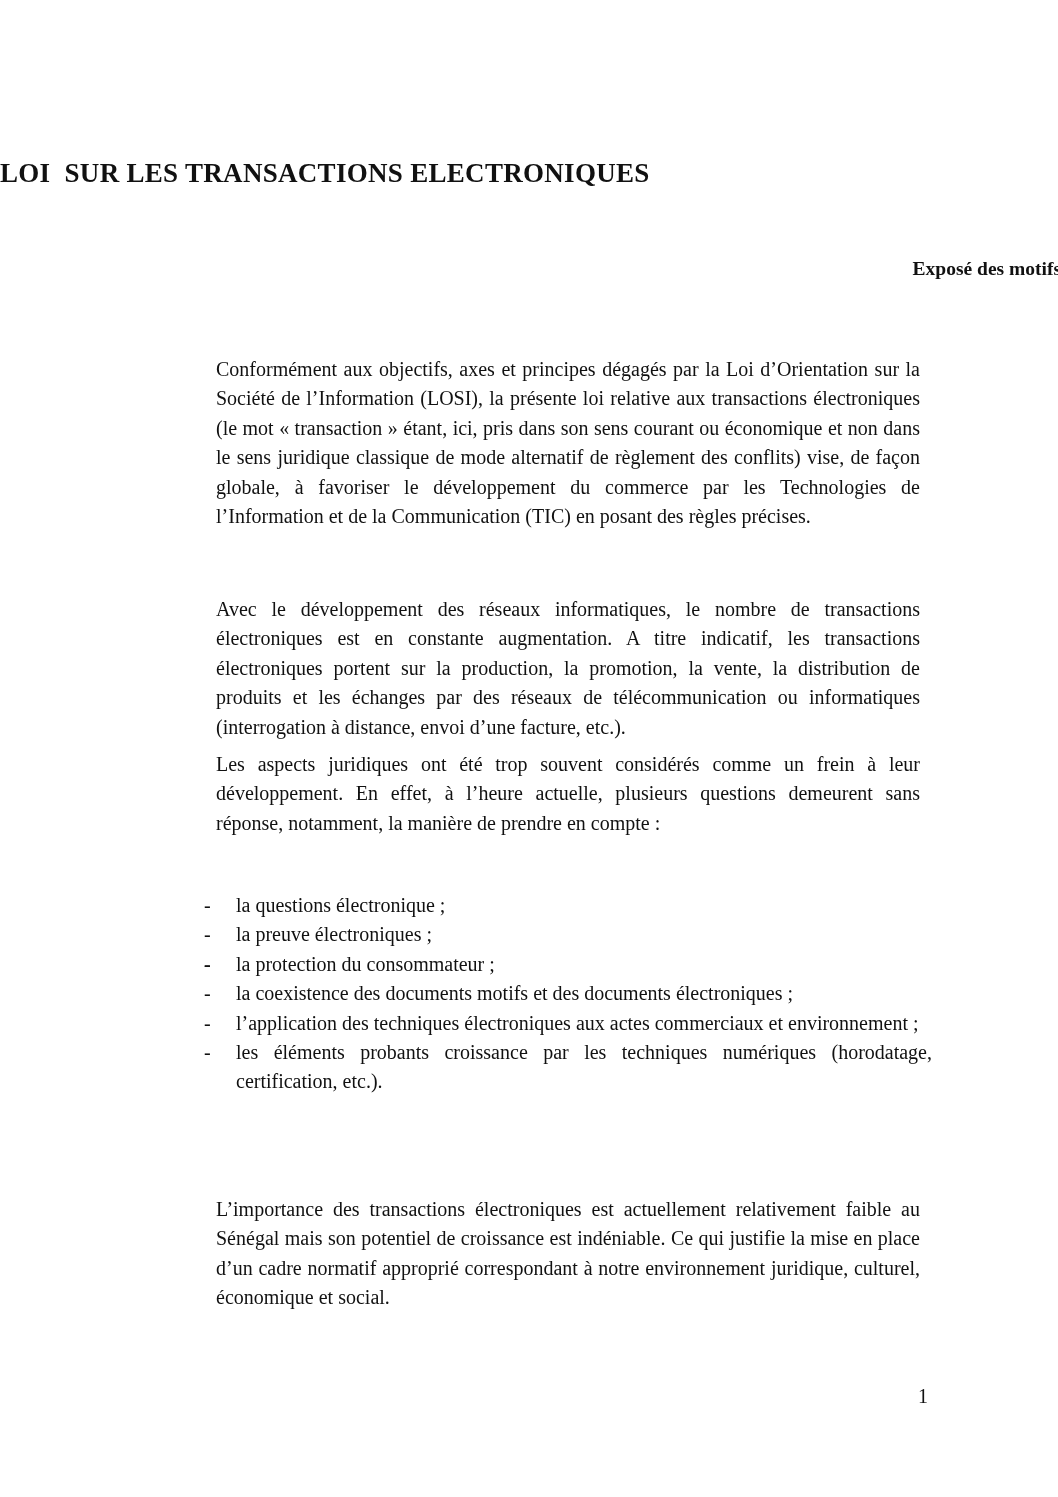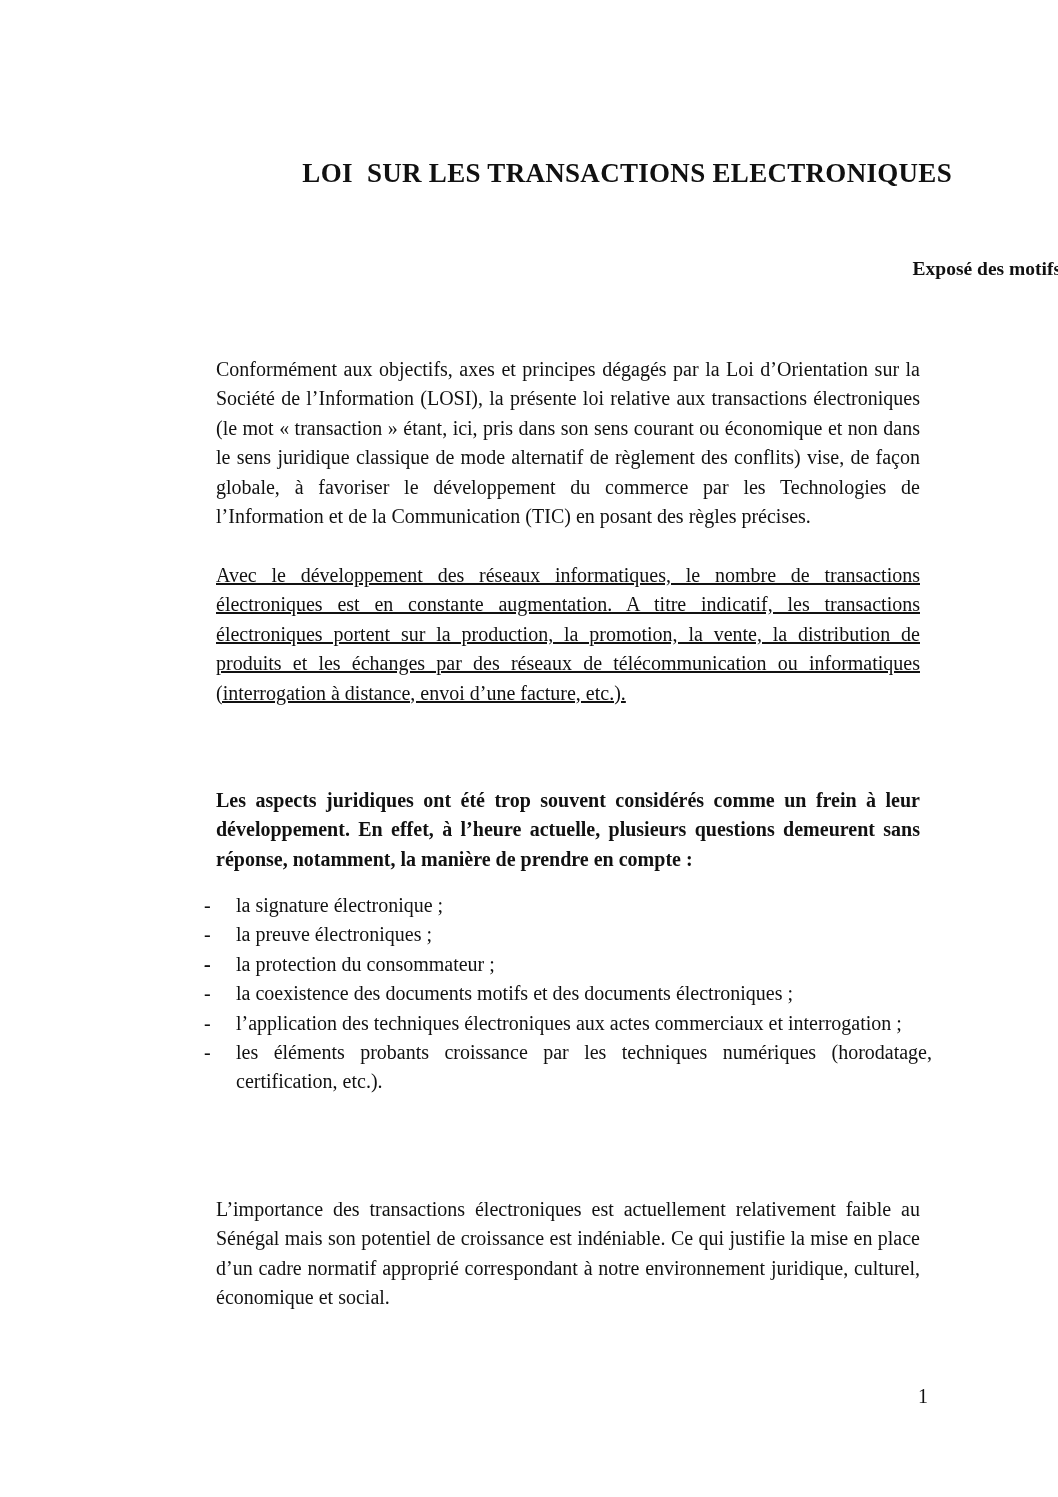--- a/index.html
+++ b/index.html
@@ -19,21 +19,21 @@
       position: absolute;
       left: 0; top: 0;
       width: 1058px;
       height: 1497px;
     }
     .title {
       position: absolute;
       top: 158px;
       left: 0;
       width: 952px;
-      text-align: right;
+      text-align: left;
       font-size: 27px;
       font-weight: bold;
       letter-spacing: 0.3px;
       margin: 0;
       white-space: pre;
     }
     .subtitle {
       position: absolute;
       top: 255px;
       left: 0;
@@ -50,22 +50,22 @@
       left: 204px;
       width: 728px;
       font-size: 20px;
       line-height: 29.4px;
     }
     .para {
       margin: 12px;
       text-align: justify;
     }
     #p1 { top: 343px; }
-    #p2 { top: 549px; text-decoration: underline; }
-    #p3 { top: 774px; font-weight: bold; }
+    #p2 { top: 583px; }
+    #p3 { top: 738px; }
     #list { top: 891px; }
     #p4 { top: 1183px; }
     .list {
       list-style: none;
       margin: 0;
       padding: 0;
     }
     .list li {
       position: relative;
       padding-left: 32px;
@@ -99,26 +99,26 @@
   <div class="body" id="p2">
     <p class="para">Avec le développement des réseaux informatiques, le nombre de transactions électroniques est en constante augmentation. A titre indicatif, les transactions électroniques portent sur la production, la promotion, la vente, la distribution de produits et les échanges par des réseaux de télécommunication ou informatiques (interrogation à distance, envoi d’une facture, etc.).</p>
   </div>
 
   <div class="body" id="p3">
     <p class="para">Les aspects juridiques ont été trop souvent considérés comme un frein à leur développement. En effet, à l’heure actuelle, plusieurs questions demeurent sans réponse, notamment, la manière de prendre en compte :</p>
   </div>
 
   <div class="body" id="list">
     <ul class="list">
-      <li><span class="dash">-</span><span>la signature électronique ;</span></li>
+      <li><span class="dash">-</span><span>la questions électronique ;</span></li>
       <li><span class="dash">-</span><span>la preuve électroniques ;</span></li>
       <li><span class="dash">-</span></li>
       <li><span class="dash">-</span><span>la protection du consommateur ;</span></li>
       <li><span class="dash">-</span><span>la coexistence des documents motifs et des documents électroniques ;</span></li>
-      <li><span class="dash">-</span><span>l’application des techniques électroniques aux actes commerciaux et interrogation ;</span></li>
+      <li><span class="dash">-</span><span>l’application des techniques électroniques aux actes commerciaux et environnement ;</span></li>
       <li><span class="dash">-</span><span>les éléments probants croissance par les techniques numériques (horodatage, certification, etc.).</span></li>
     </ul>
   </div>
 
   <div class="body" id="p4">
     <p class="para">L’importance des transactions électroniques est actuellement relativement faible au Sénégal mais son potentiel de croissance est indéniable. Ce qui justifie la mise en place d’un cadre normatif approprié correspondant à notre environnement juridique, culturel, économique et social.</p>
   </div>
 
   <div class="page-number">1</div>
 

